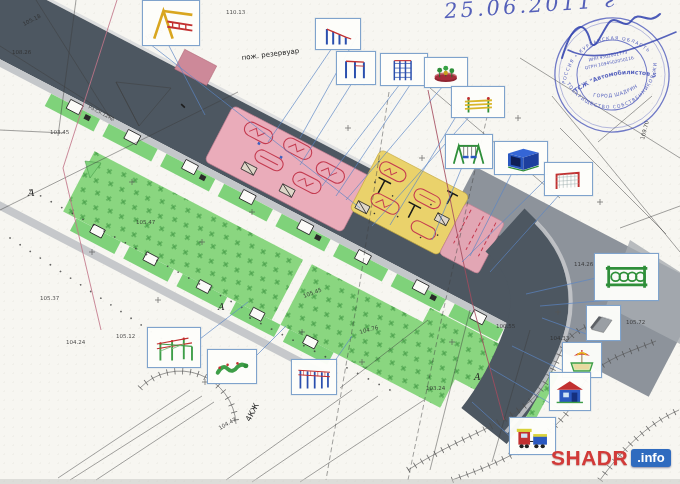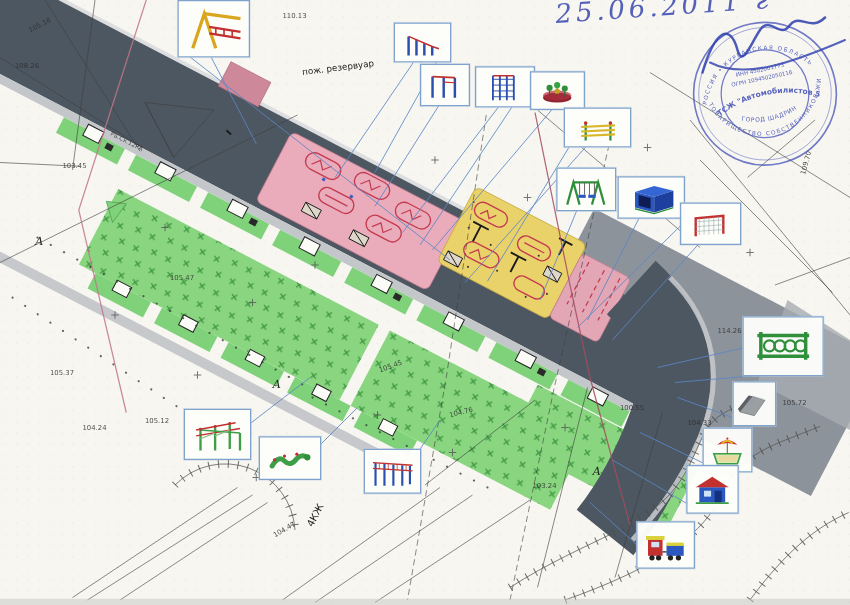--- a/index.html
+++ b/index.html
@@ -462,16 +462,20 @@
     <text class="st-org"><textPath href="#arcOrg" startOffset="2">ТСЖ "Автомобилистов 50"</textPath></text>
     <text class="st-city"><textPath href="#arcCity" startOffset="0">ГОРОД ШАДРИНСК</textPath></text>
   </g>
 </svg>
 
 <svg class="signature" viewBox="0 0 152 74">
   <path d="M24,56 C34,22 46,16 52,38 C56,52 62,34 70,22 C78,10 86,30 94,18 C102,8 110,24 122,12" stroke="#2e3fae" stroke-width="2" fill="none" stroke-linecap="round" opacity=".85"></path>
   <path d="M30,48 C58,62 96,48 138,30" stroke="#2e3fae" stroke-width="1.6" fill="none" stroke-linecap="round" opacity=".8"></path>
 </svg>
 
+<div class="watermark">
+  <span class="wm-text">SHADR</span>
+  <span class="wm-info">.info</span>
+</div>
 
 <div class="scan-edge"></div>
 
 </div>
 
 </body></html>

